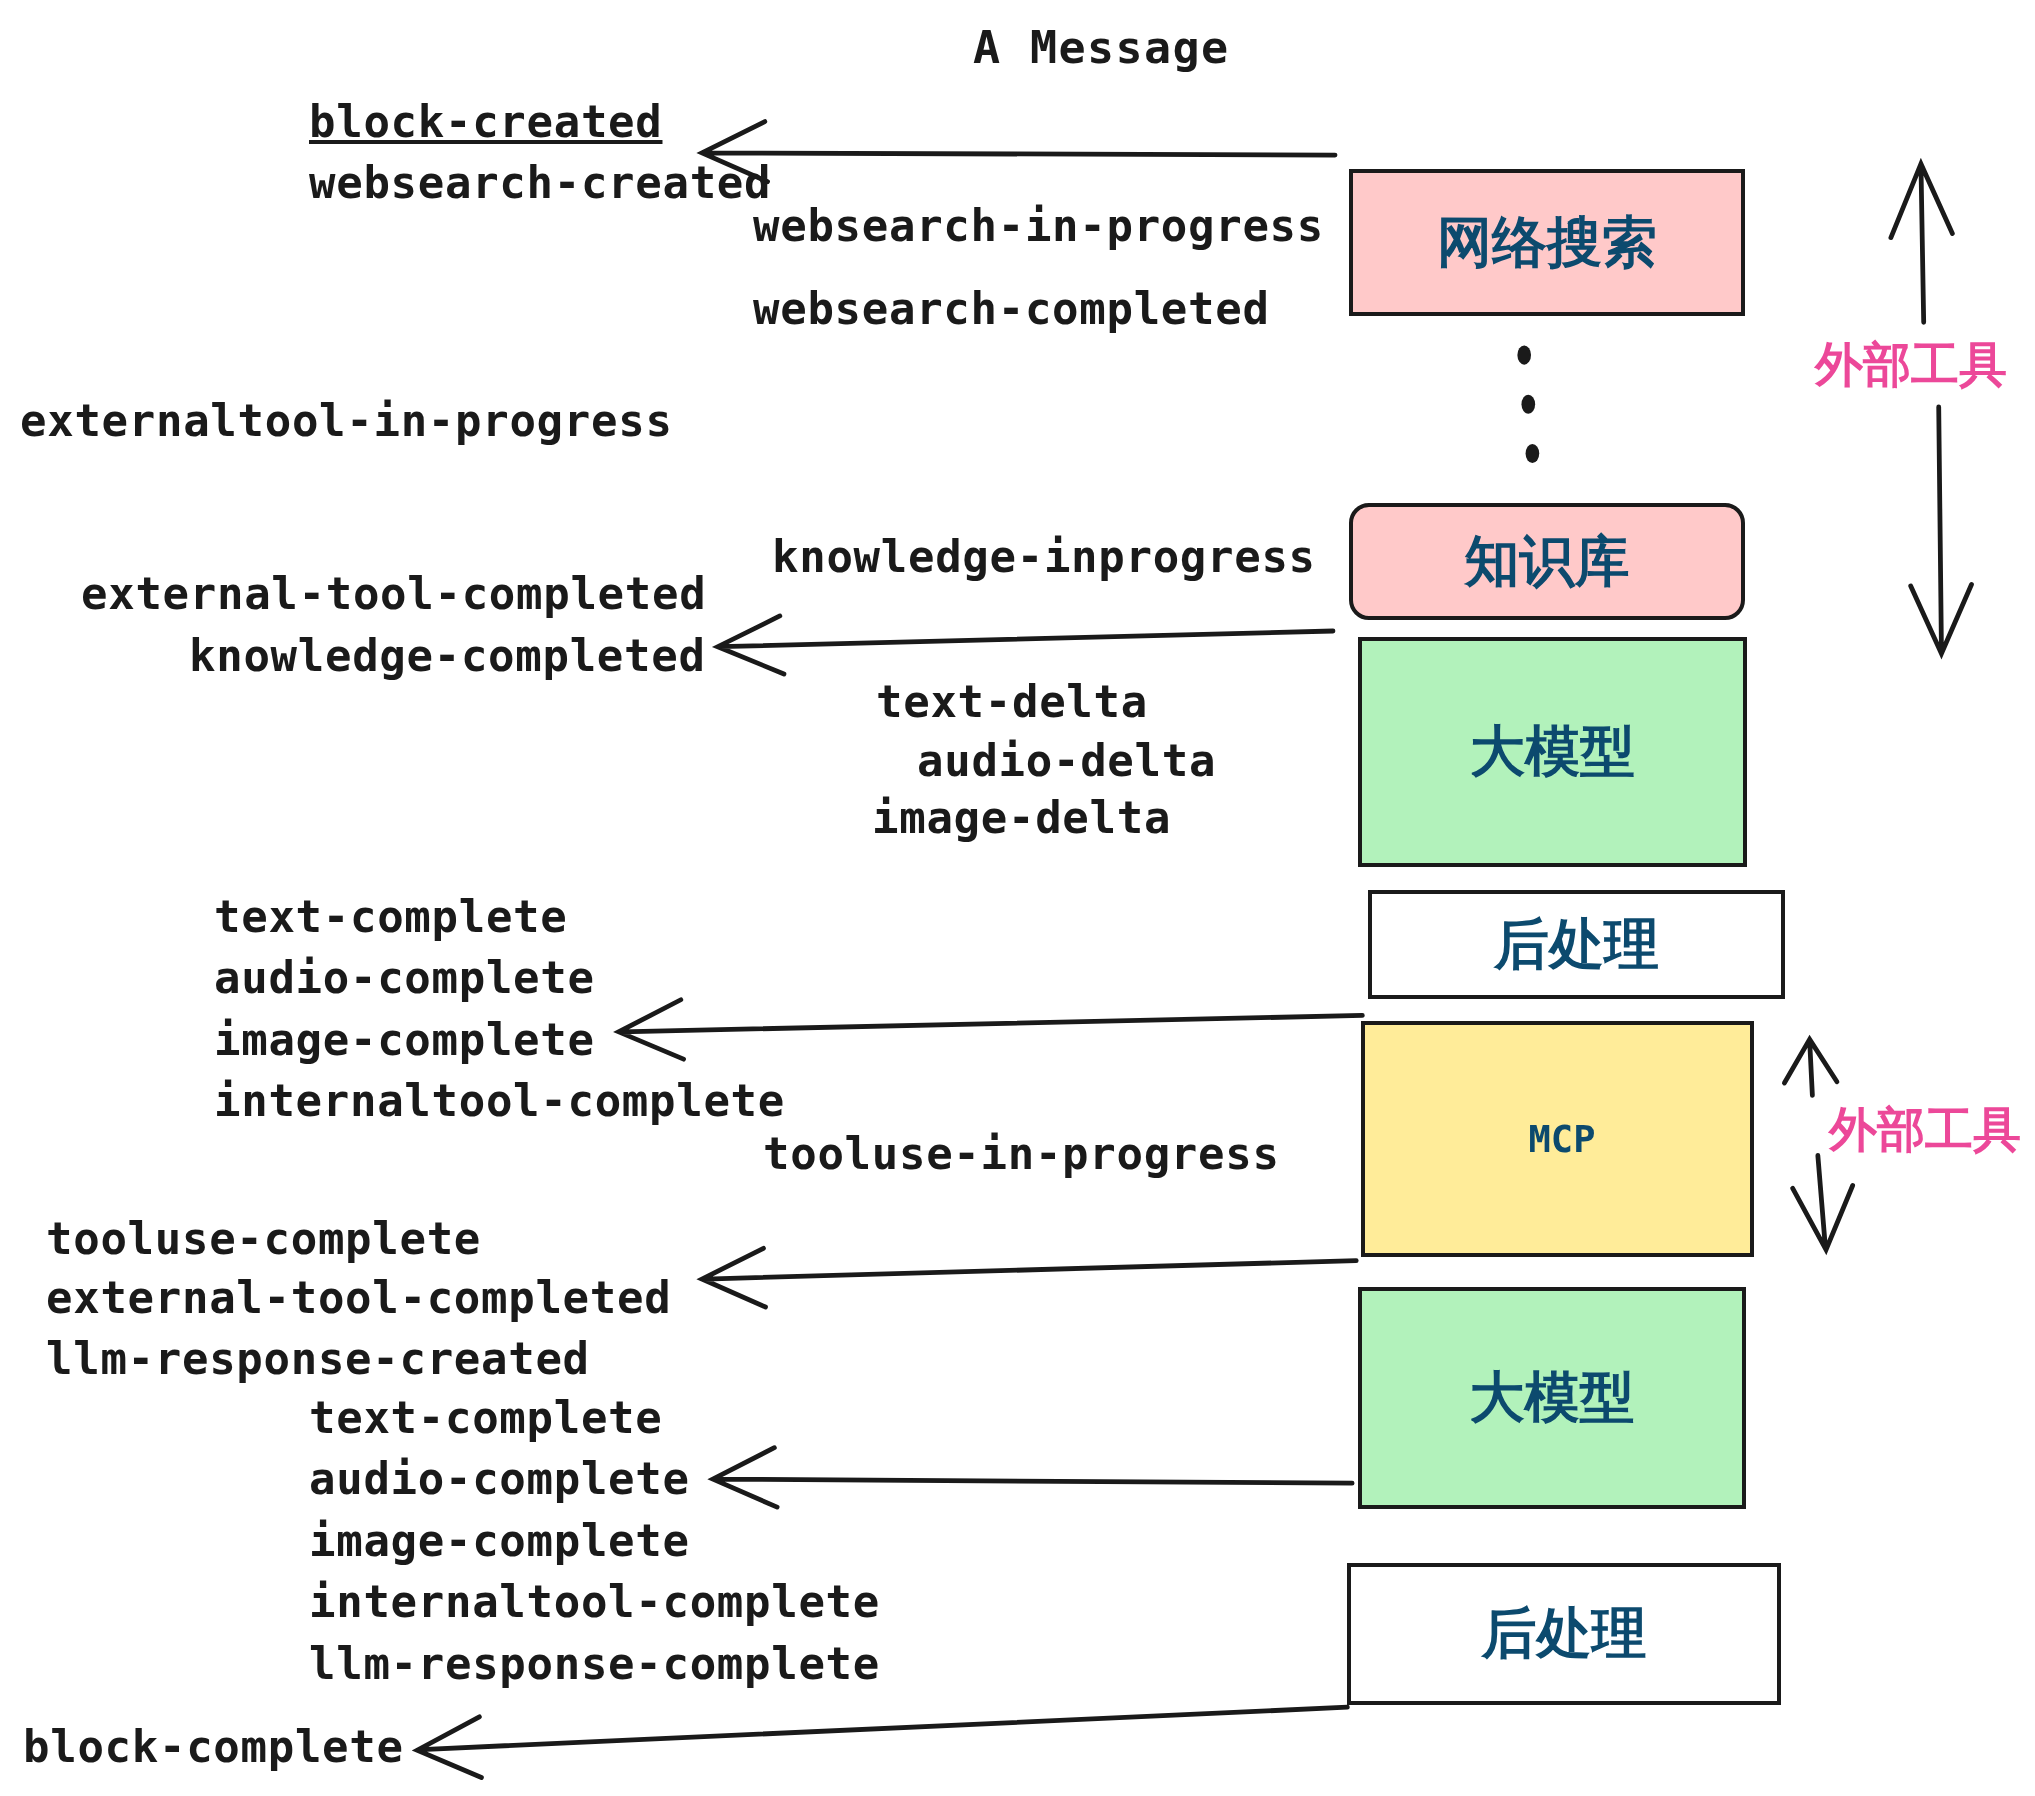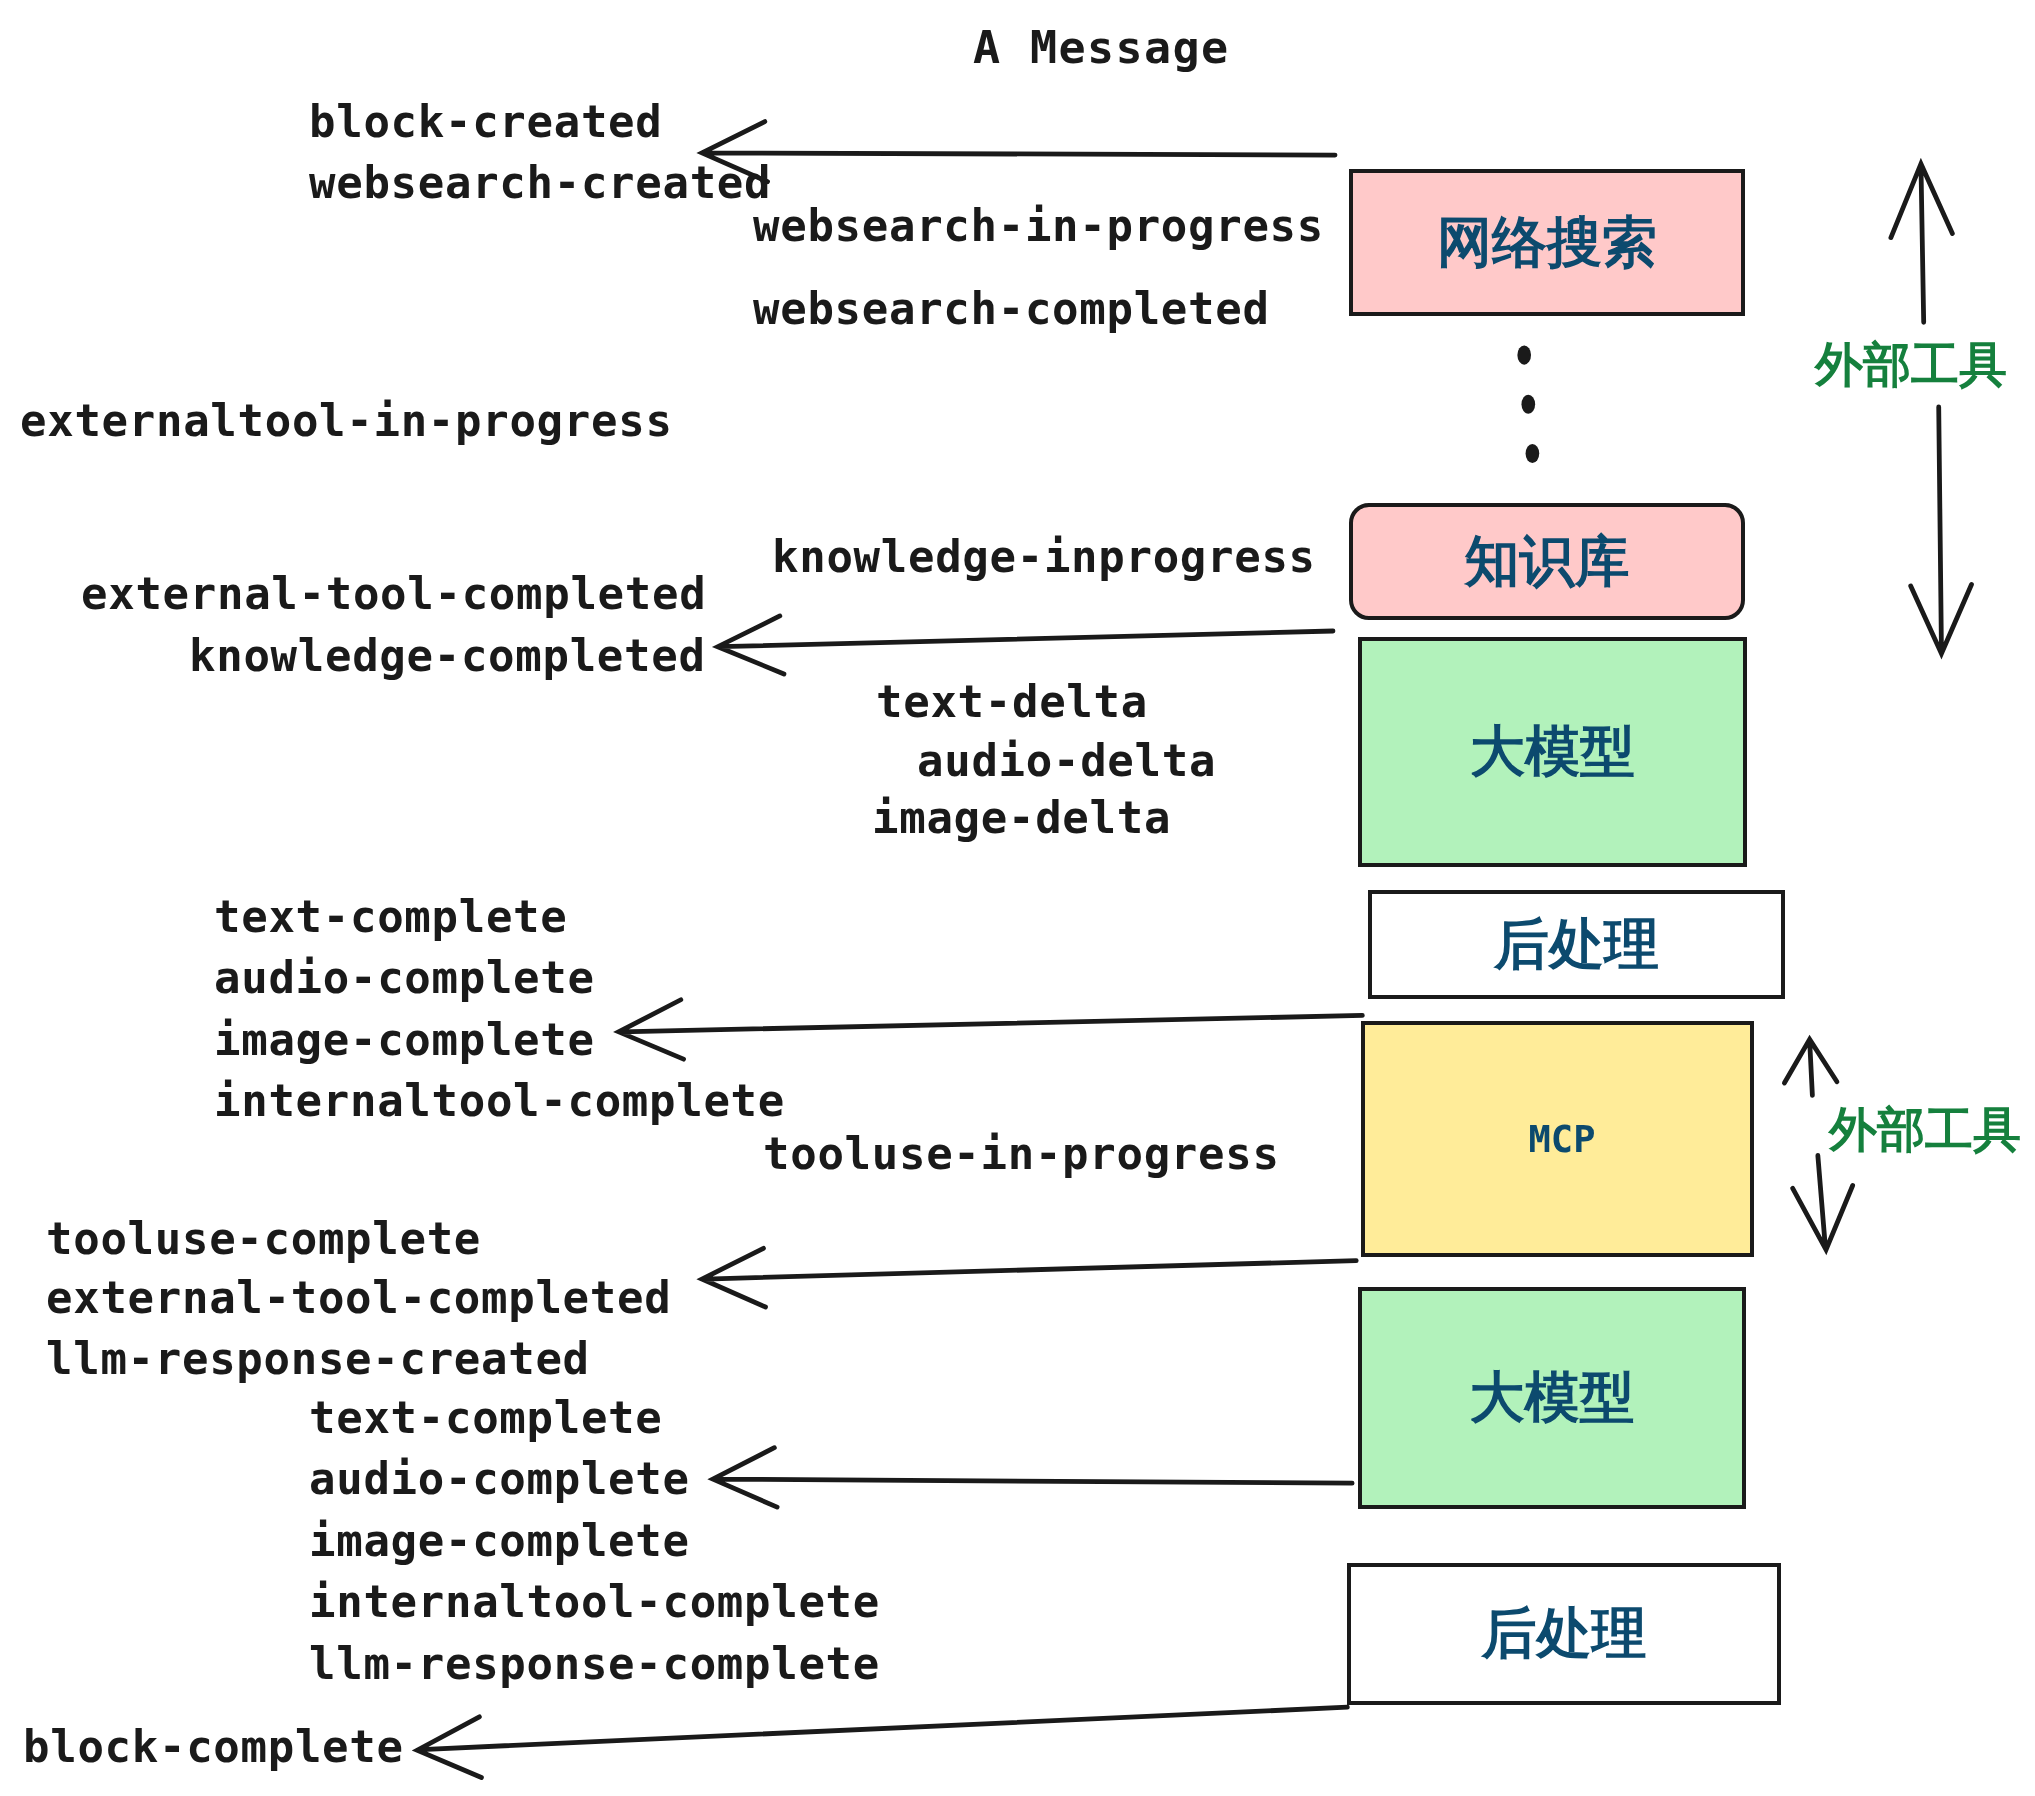--- a/index.html
+++ b/index.html
@@ -8,21 +8,21 @@
   .ev{position:absolute;font-family:"DejaVu Sans Mono",monospace;font-size:44px;font-weight:bold;
       letter-spacing:0.7px;white-space:nowrap;color:#1a1a1a;line-height:1.2;}
   .title{position:absolute;font-family:"DejaVu Sans Mono",monospace;font-size:45px;font-weight:bold;
       letter-spacing:1.4px;white-space:nowrap;color:#1a1a1a;}
   .box{position:absolute;box-sizing:border-box;border:4.8px solid #1a1a1a;background:#fff;
       display:flex;align-items:center;justify-content:center;
       font-family:"Liberation Sans",sans-serif;font-size:55px;font-weight:600;color:#0c4a6e;
       white-space:nowrap;}
   .box.mono{font-family:"DejaVu Sans Mono",monospace;font-size:37px;font-weight:bold;padding-left:9px;}
   .side{position:absolute;font-family:Liberation Mono, monospace;font-size:48px;font-weight:600;
-      white-space:nowrap;color:#15803d;}
+      white-space:nowrap;color:#ec4899;}
   svg.arrows{position:absolute;left:0;top:0;width:2035px;height:1796px;pointer-events:none;}
 </style>
 </head>
 <body>
 
 <div id="canvas">
 
   <svg class="arrows" viewBox="0 0 2980 2630">
     <g fill="none" stroke="#1a1a1a" stroke-width="7" stroke-linecap="round">
       <path d="M1955,227 L1032,224 M1120,178 L1028,224 L1124,266"></path>
@@ -63,21 +63,21 @@
   <div class="box" style="left: 1358px; top: 1287px; width: 388px; height: 222px; background-color: rgb(178, 242, 187);">
     <span>大模型</span>
   </div>
   <div class="box" style="left: 1347px; top: 1563px; width: 434px; height: 142px; background-color: rgb(255, 255, 255);">
     <span>后处理</span>
   </div>
 
   <div class="side" style="left:1815px;top:333px;">外部工具</div>
   <div class="side" style="left:1829px;top:1098px;">外部工具</div>
 
-  <div class="ev" style="left:309px;top:96px;">block-created</div>
+  <div class="ev" style="left:309px;top:96px;text-decoration:underline;">block-created</div>
   <div class="ev" style="left:309px;top:157px;">websearch-created</div>
   <div class="ev" style="left:753px;top:200px;">websearch-in-progress</div>
   <div class="ev" style="left:753px;top:283px;">websearch-completed</div>
   <div class="ev" style="left:772px;top:531px;">knowledge-inprogress</div>
   <div class="ev" style="left:20px;top:395px;">externaltool-in-progress</div>
   <div class="ev" style="left:81px;top:568px;">external-tool-completed</div>
   <div class="ev" style="left:189px;top:630px;">knowledge-completed</div>
   <div class="ev" style="left:876px;top:676px;">text-delta</div>
   <div class="ev" style="left:872px;top:735px;margin-left:45px;">audio-delta</div>
   <div class="ev" style="left:872px;top:792px;">image-delta</div>

